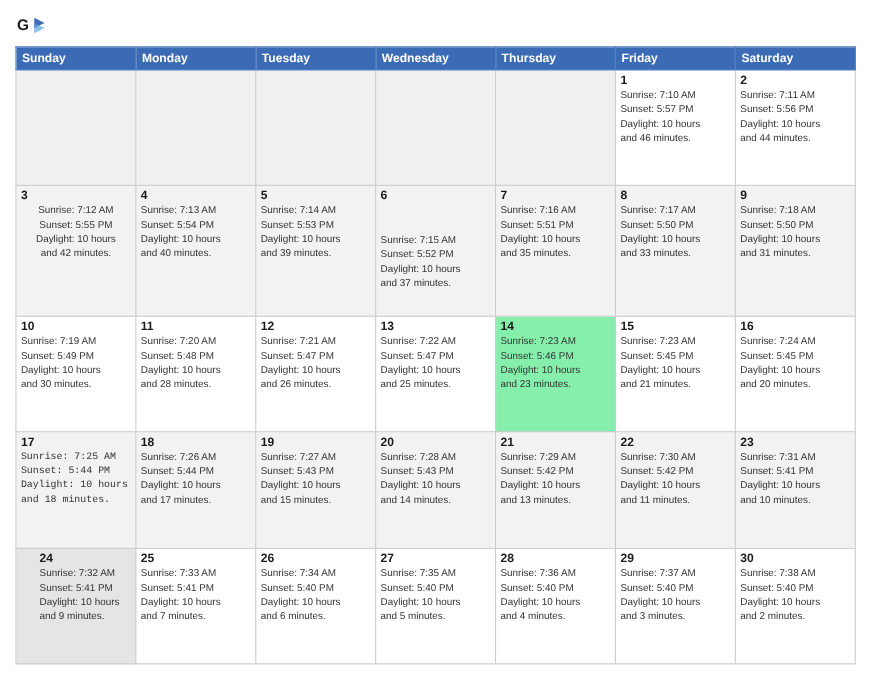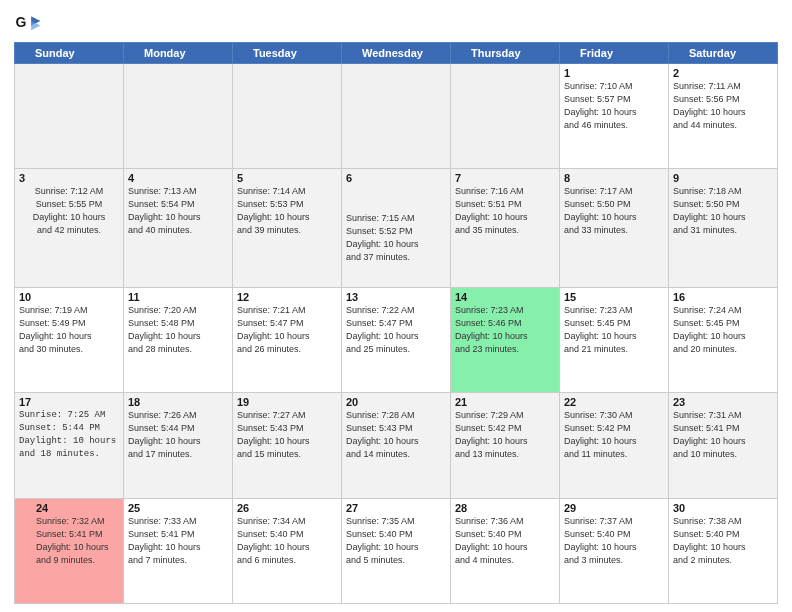--- a/index.html
+++ b/index.html
@@ -57,21 +57,21 @@
       border: 1px solid #ccc;
       border-collapse: collapse;
       width: 100%;
       table-layout: fixed;
     }
     .calendar th {
       background: #3b6bb5;
       color: #fff;
       font-size: 11px;
       font-weight: bold;
-      padding: 4px 20px;
+      padding: 4px 5px;
       text-align: left;
       border: 1px solid #5580c0;
     }
     .calendar td {
       border: 1px solid #ccc;
       vertical-align: top;
       padding: 3px 4px;
       font-size: 9.2px;
       color: #222;
       height: 88px;
@@ -305,21 +305,21 @@
           </td>
           <td style="background: rgb(242, 242, 242);">
             <span class="day-num">23</span>
             <div class="day-info" style="white-space: pre-line;">Sunrise: 7:31 AM
 Sunset: 5:41 PM
 Daylight: 10 hours
 and 10 minutes.</div>
           </td>
         </tr>
         <tr>
-          <td style="background: #fca5a5; padding-left: 21px;">
+          <td style="background: #e5e5e5; padding-left: 21px;">
             <span class="day-num">24</span>
             <div class="day-info" style="white-space: pre-line;">Sunrise: 7:32 AM
 Sunset: 5:41 PM
 Daylight: 10 hours
 and 9 minutes.</div>
           </td>
           <td style="background: rgb(255, 255, 255);">
             <span class="day-num">25</span>
             <div class="day-info" style="white-space: pre-line;">Sunrise: 7:33 AM
 Sunset: 5:41 PM

